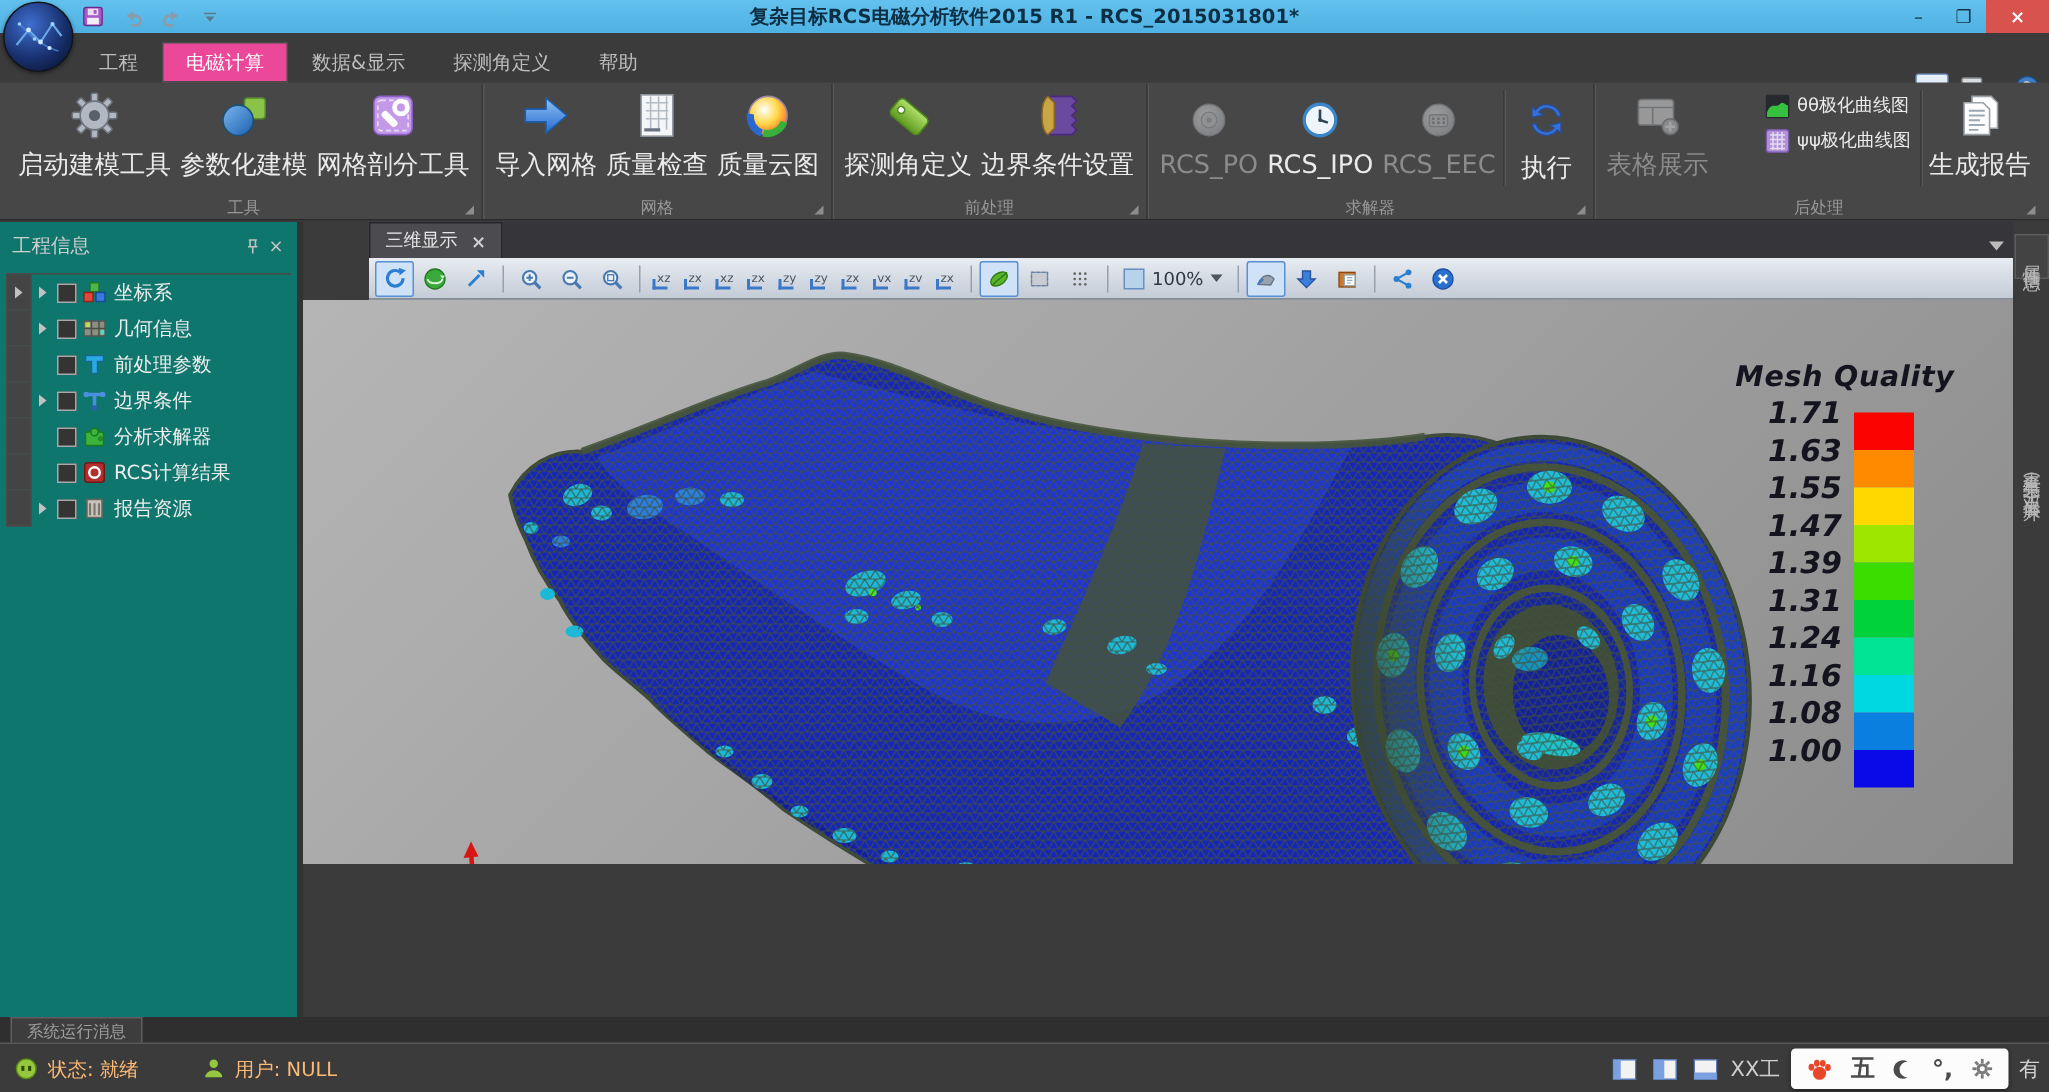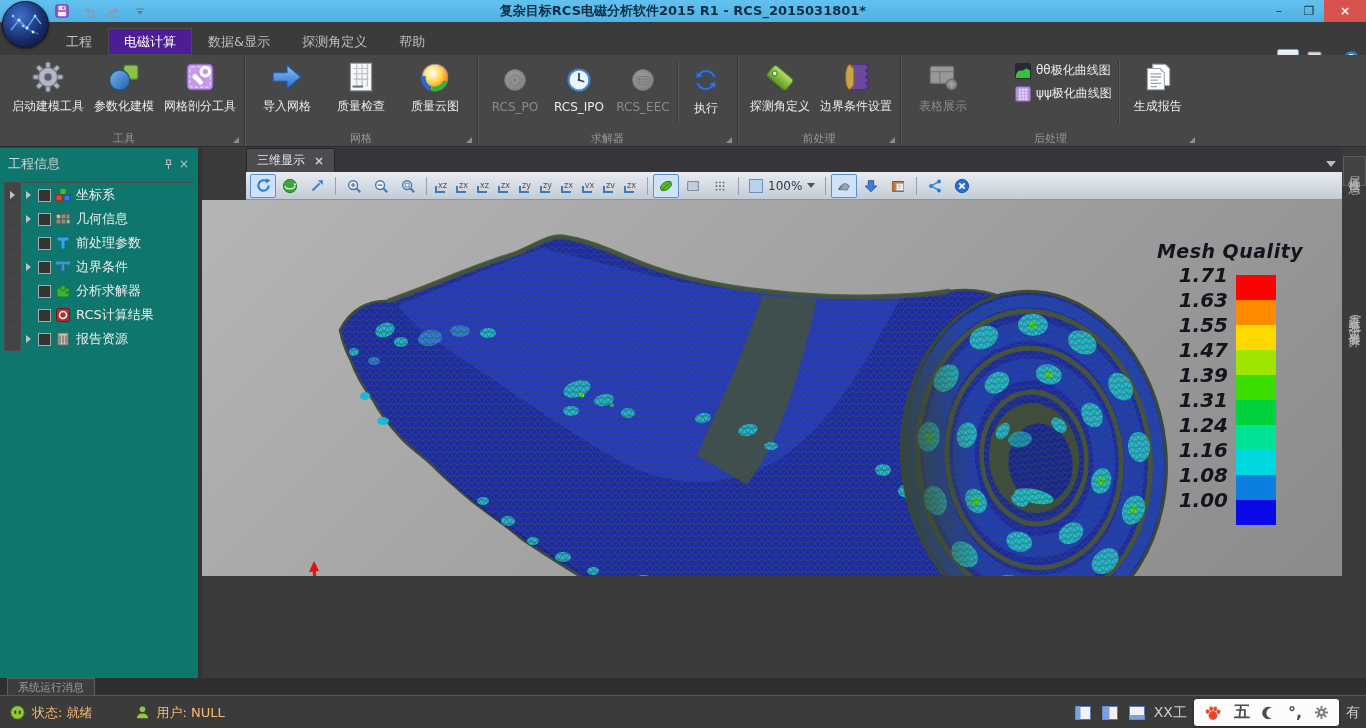--- a/index.html
+++ b/index.html
@@ -16,31 +16,31 @@
   #winctl{position:absolute;right:0;top:0;height:22px;display:flex;}
   .wbtn{width:30px;height:22px;display:flex;align-items:center;justify-content:center;color:#17333f;font-size:12px;}
   .wbtn.close{width:42px;background:#d9534e;color:#fff;font-weight:bold;}
   #logo{position:absolute;left:2px;top:1px;width:45px;height:45px;border-radius:50%;z-index:30;
         background:radial-gradient(circle at 38% 32%,#3f6fd0 0%,#18306e 55%,#070d22 100%);
         border:1px solid #10141c;box-shadow:0 1px 3px rgba(0,0,0,.5);overflow:hidden;}
   
   #menubar{position:absolute;left:0;top:22px;right:0;height:33px;background:#3b3b3b;display:flex;align-items:flex-end;}
   #menu-tabs{display:flex;margin-left:50px;height:27px;}
   .mtab{padding:0 16px;height:27px;display:flex;align-items:center;font-size:13px;color:#bdbdbd;}
-  .mtab.active{background:#4c1d95;color:#fff;box-shadow:inset 0 0 0 1px #4c4c4c;}
+  .mtab.active{background:#ec4899;color:#fff;box-shadow:inset 0 0 0 1px #4c4c4c;}
   #menu-right{position:absolute;right:6px;top:27px;display:flex;align-items:center;gap:8px;}
   .mr-box{width:20px;height:17px;background:linear-gradient(#e9f1fa,#cfe0f2);border:1px solid #7a9cc8;border-radius:2px;
           display:flex;align-items:center;justify-content:center;}
   
   #ribbon{position:absolute;left:0;top:55px;right:0;height:92px;background:#474747;border-bottom:1px solid #2b2b2b;
           display:flex;align-items:stretch;padding:1px 2px 0 4px;box-sizing:border-box;}
   .rgroup{display:flex;flex-direction:column;padding:0 5px;}
   .rgroup + .rgroup{border-left:1px solid #383838;box-shadow:inset 1px 0 0 #565656;}
   .rbtns{flex:1;display:flex;align-items:flex-start;}
-  .rbtn{min-width:68px;padding:4px 3px 0;display:flex;flex-direction:column;align-items:center;color:#eaeaea;font-size:12px;}
+  .rbtn{min-width:68px;padding:4px 3px 0;display:flex;flex-direction:column;align-items:center;color:#eaeaea;font-size:17px;}
   .rbtn .ric{width:34px;height:34px;margin-bottom:4px;}
   .rbtn .ric26{width:28px;height:28px;margin:6px 0 6px;}
   .rbtn .rlbl{white-space:nowrap;}
   .rbtn.disabled{color:#8b8b8b;}
   .rbtn.disabled svg{opacity:.5;}
   .rstack{display:flex;flex-direction:column;justify-content:center;gap:6px;padding:6px 4px 0;}
   .rsmall{display:flex;align-items:center;gap:5px;color:#eaeaea;font-size:12px;white-space:nowrap;margin-left:31px;}
   .rsmall .ric16{width:16px;height:16px;}
   .rlabel{height:16px;margin-top:2px;color:#979797;font-size:11px;display:flex;align-items:center;justify-content:center;position:relative;padding:0 8px;}
   .rlabel::after{content:"";position:absolute;right:0;bottom:3px;border-left:6px solid transparent;border-bottom:6px solid #8d8d8d;}
@@ -293,20 +293,46 @@
             </svg>
         </span>
         <span class="rlbl">质量云图</span>
       </div>
     </div>
     <div class="rlabel">网格</div>
   </div>
 
   <div class="rgroup">
     <div class="rbtns">
+      <div class="rbtn">
+        <span class="ric">
+          <svg viewBox="0 0 32 32">
+              <g transform="rotate(40 16 16)">
+                <rect x="5" y="10" width="23" height="13" rx="3" fill="url(#gTag)" stroke="#4e8a1e"></rect>
+                <circle cx="10" cy="16.5" r="2.2" fill="#fff" stroke="#4e8a1e"></circle>
+              </g>
+            </svg>
+        </span>
+        <span class="rlbl">探测角定义</span>
+      </div>
+      <div class="rbtn">
+        <span class="ric">
+          <svg viewBox="0 0 32 32">
+              <path d="M10 4 h15 l3 3 -3 3 3 3 -3 3 3 3 -3 3 3 3 -3 3 h-15 z" fill="#6a4a9e" stroke="#4a2a7e"></path>
+              <path d="M10 4 c-5 3 -5 21 0 24 l4 -4 v-16 z" fill="#caa545" stroke="#8a6a20"></path>
+            </svg>
+        </span>
+        <span class="rlbl">边界条件设置</span>
+      </div>
+    </div>
+    <div class="rlabel">前处理</div>
+  </div>
+
+  <div class="rgroup">
+    <div class="rbtns">
       <div class="rbtn disabled" style="min-width:58px">
         <span class="ric26">
           <svg viewBox="0 0 32 32">
               <circle cx="16" cy="16" r="12" fill="url(#gGray)" stroke="#9aa1a8"></circle>
               <circle cx="16" cy="16" r="6" fill="#d8dadd" stroke="#a8aeb4"></circle>
               <circle cx="16" cy="16" r="2" fill="#aeb2b8"></circle>
             </svg>
         </span>
         <span class="rlbl">RCS_PO</span>
       </div>
@@ -340,46 +366,20 @@
         <span class="ric26">
           <svg viewBox="0 0 32 32">
               <path d="M8 19 a8 8 0 0 0 14 3 l-3.2 -2 8.2 -2 0 8 -2.6 -2.6 a11 11 0 0 1 -19.4 -4.4 z" fill="#3a70d8" stroke="#24509e"></path>
               <path d="M24 13 a8 8 0 0 0 -14 -3 l3.2 2 -8.2 2 0 -8 2.6 2.6 a11 11 0 0 1 19.4 4.4 z" fill="#3a70d8" stroke="#24509e"></path>
             </svg>
         </span>
         <span class="rlbl">执行</span>
       </div>
     </div>
     <div class="rlabel">求解器</div>
-  </div>
-
-  <div class="rgroup">
-    <div class="rbtns">
-      <div class="rbtn">
-        <span class="ric">
-          <svg viewBox="0 0 32 32">
-              <g transform="rotate(40 16 16)">
-                <rect x="5" y="10" width="23" height="13" rx="3" fill="url(#gTag)" stroke="#4e8a1e"></rect>
-                <circle cx="10" cy="16.5" r="2.2" fill="#fff" stroke="#4e8a1e"></circle>
-              </g>
-            </svg>
-        </span>
-        <span class="rlbl">探测角定义</span>
-      </div>
-      <div class="rbtn">
-        <span class="ric">
-          <svg viewBox="0 0 32 32">
-              <path d="M10 4 h15 l3 3 -3 3 3 3 -3 3 3 3 -3 3 3 3 -3 3 h-15 z" fill="#6a4a9e" stroke="#4a2a7e"></path>
-              <path d="M10 4 c-5 3 -5 21 0 24 l4 -4 v-16 z" fill="#caa545" stroke="#8a6a20"></path>
-            </svg>
-        </span>
-        <span class="rlbl">边界条件设置</span>
-      </div>
-    </div>
-    <div class="rlabel">前处理</div>
   </div>
 
   <div class="rgroup">
     <div class="rbtns">
       <div class="rbtn disabled">
         <span class="ric">
           <svg viewBox="0 0 32 32" opacity=".6">
               <rect x="4" y="6" width="22" height="16" rx="2" fill="#e8e8e8" stroke="#9aa1a8"></rect>
               <path d="M4 11 h22 M13 11 v11" stroke="#9aa1a8" fill="none"></path>
               <circle cx="24" cy="23" r="5" fill="#c8cacd" stroke="#8a9098"></circle>

